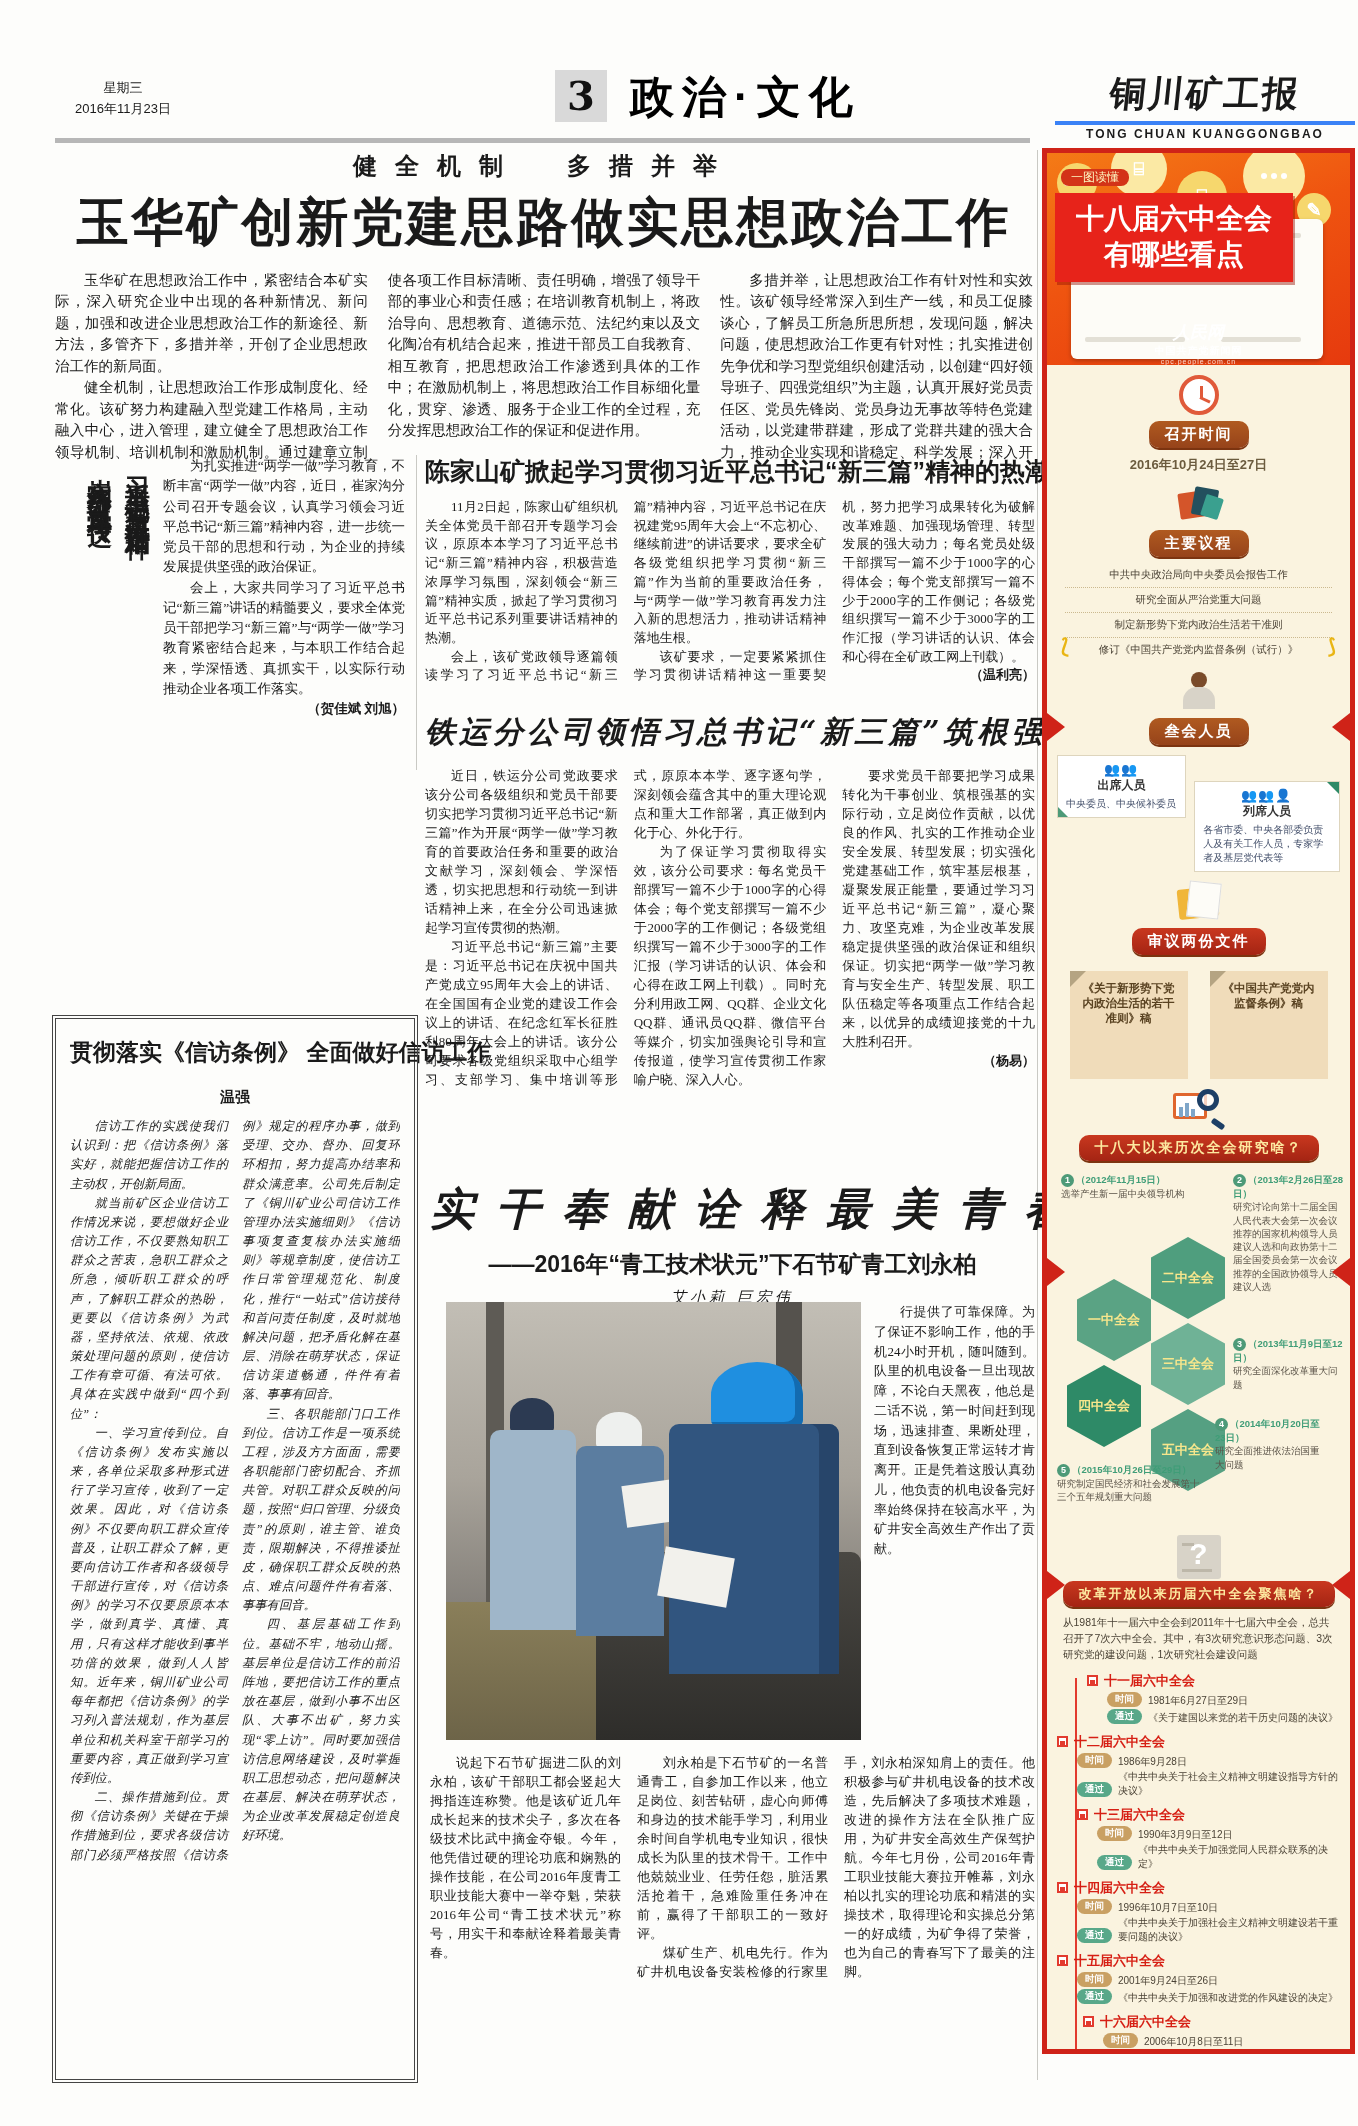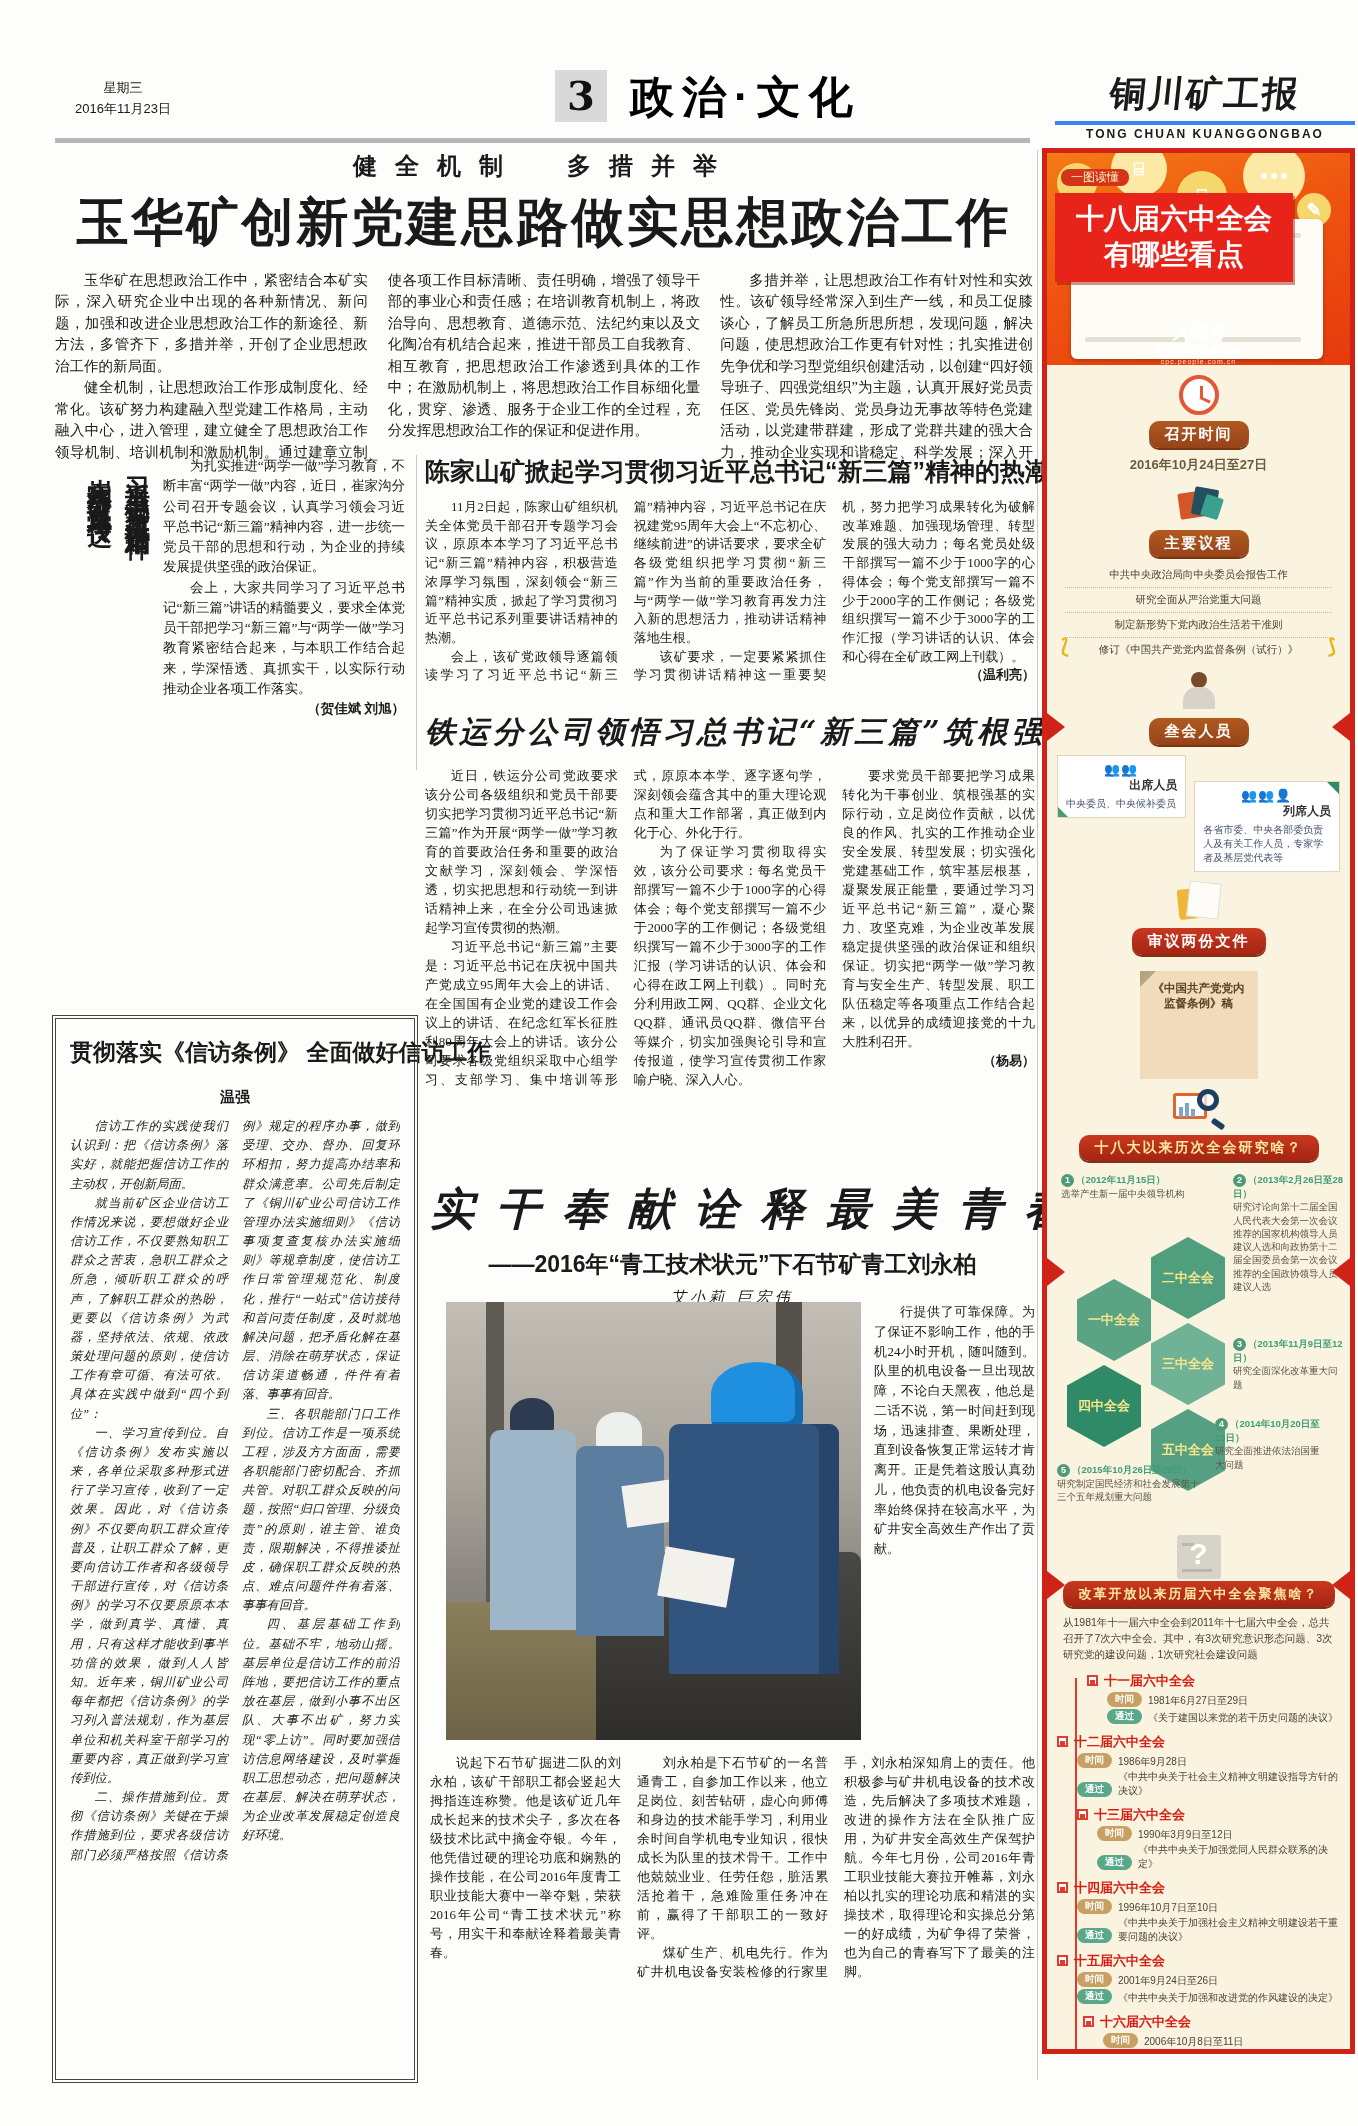--- a/index.html
+++ b/index.html
@@ -83,21 +83,21 @@
   .sb-sec{position:relative;text-align:center;margin-top:10px;}
   .sb-ic{width:44px;height:44px;margin:0 auto 2px auto;position:relative;}
   .ribbon{display:inline-block;position:relative;background:linear-gradient(180deg,#b05a20,#96431a);color:#fff;
       font-weight:bold;font-size:15px;letter-spacing:2px;padding:4px 16px;border-radius:10px;box-shadow:0 2px 0 #7c3410;}
   .sb-note{font-size:12px;color:#4a4235;margin-top:8px;}
   .agenda{margin:6px 18px 0 18px;}
   .agenda div{font-size:10.5px;color:#4a4235;padding:5px 0;border-bottom:1px dotted #cbb98f;}
   .agenda div:last-child{border-bottom:none;}
   .wheat{position:absolute;top:150px;width:20px;height:86px;color:#e9b514;font-size:20px;font-weight:bold;}
   .pplbox{position:relative;background:#fff;border:1px solid #ded5bd;text-align:left;padding:6px 8px;font-size:10px;color:#44506b;}
-  .pplbox .t{font-weight:bold;font-size:12px;color:#333;text-align:right;margin-bottom:3px;}
+  .pplbox .t{font-weight:bold;font-size:12px;color:#333;text-align:center;margin-bottom:3px;}
   .corner{position:absolute;width:0;height:0;border-style:solid;}
   .ppl-ic{color:#4d9a78;font-size:13px;letter-spacing:1px;text-align:center;}
   .doccard{background:#f0dcba;width:118px;min-height:108px;padding:10px 8px;font-size:11.5px;font-weight:bold;color:#5a4322;text-align:center;position:relative;}
   .doccard .fold{position:absolute;left:0;top:0;border-style:solid;border-width:16px 16px 0 0;border-color:#b5a482 transparent transparent transparent;}
   .hexwrap{position:relative;height:358px;margin-top:6px;text-align:left;}
   .hex{position:absolute;width:74px;height:82px;clip-path:polygon(50% 0,100% 25%,100% 75%,50% 100%,0 75%,0 25%);
        display:flex;align-items:center;justify-content:center;text-align:center;color:#f7e68c;font-weight:bold;font-size:13px;line-height:1.25;}
   .note{position:absolute;font-size:9.5px;color:#5a5348;text-align:left;line-height:1.4;}
   .note .nd{color:#3f9d77;font-weight:bold;}
   .ncirc{display:inline-block;width:13px;height:13px;border-radius:50%;background:#4d9a78;color:#fff;font-size:9px;line-height:13px;text-align:center;font-weight:bold;margin-right:2px;}
@@ -358,20 +358,21 @@
 
     <div class="sb-sec" data-name="section-documents">
       <div class="sb-ic" style="width:52px;" data-name="envelope-icon">
           <div class="ic-env" data-name="envelope-shape">
             <span class="e1"></span>
             <span class="e2"></span>
           </div>
         </div>
       <div class="ribbon" style="background:linear-gradient(180deg,#c9381f,#a42413);" data-name="section-documents-label">审议两份文件</div>
       <div style="display:flex;gap:22px;justify-content:center;margin-top:16px;" data-name="document-cards">
+        <div class="doccard" data-name="document-card-1"><span class="fold" data-name="page-fold"></span><span data-name="document-title">《关于新形势下党内政治生活的若干准则》稿</span></div>
         <div class="doccard" data-name="document-card-2"><span class="fold" data-name="page-fold"></span><span data-name="document-title">《中国共产党党内监督条例》稿</span></div>
       </div>
     </div>
 
     <div class="sb-sec" data-name="section-plenums">
       <div class="sb-ic" style="width:54px;" data-name="chart-magnifier-icon">
         <div class="ic-mag" data-name="magnifier-shape">
           <span class="scr" data-name="screen"></span>
           <span class="bar" style="left:6px;width:4px;height:10px;" data-name="bar"></span>
           <span class="bar" style="left:12px;width:4px;height:14px;" data-name="bar"></span>

